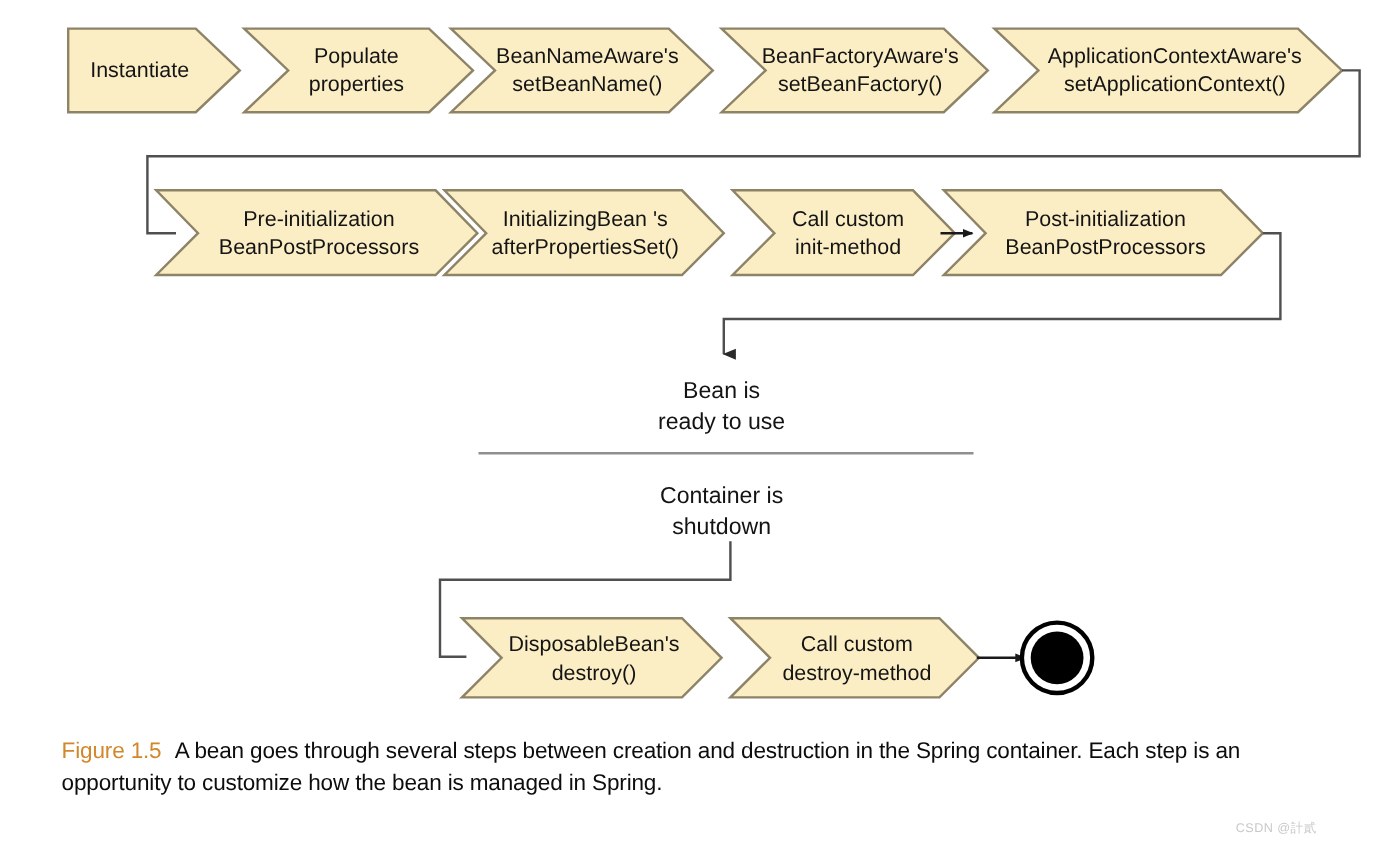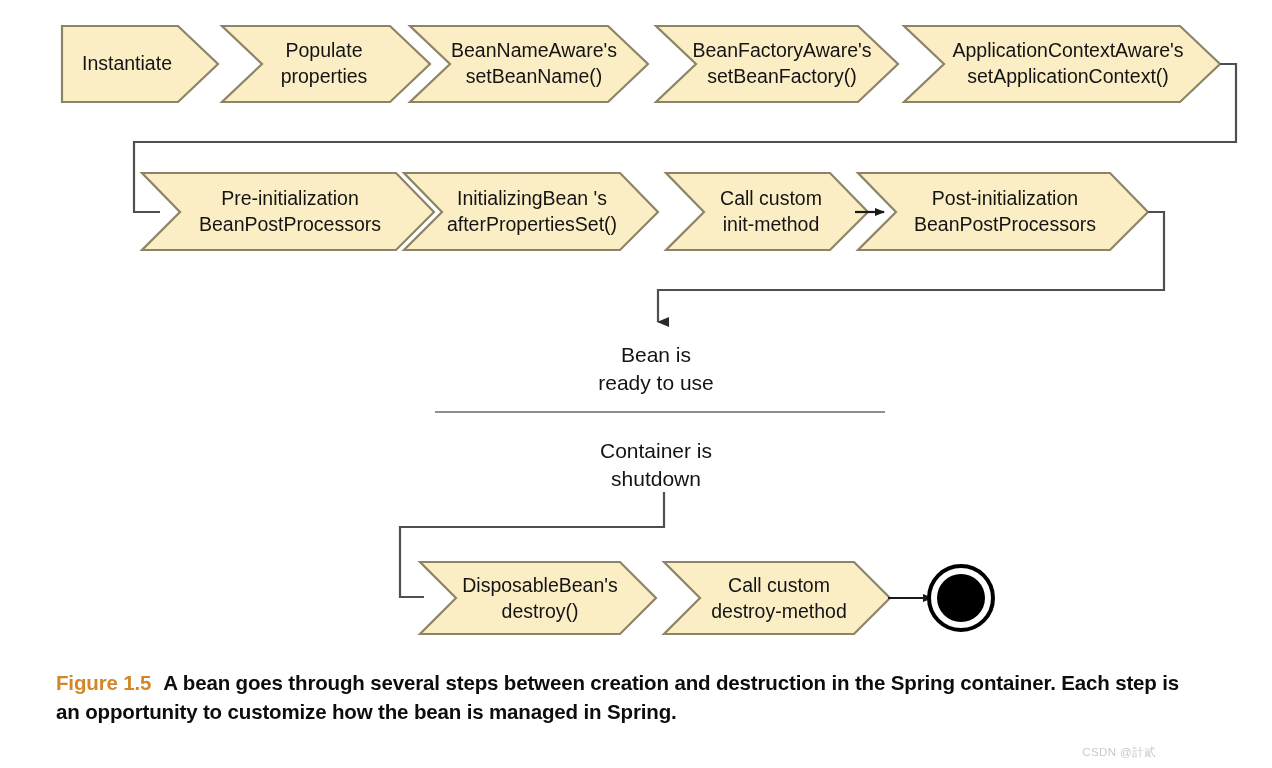--- a/index.html
+++ b/index.html
@@ -13,20 +13,21 @@
     position: relative;
     font-family: "Liberation Sans", sans-serif;
     overflow: hidden;
   }
   #diagram-root {
     position: absolute;
     left: 0;
     top: 0;
     width: 1156px;
     height: 768px;
+    padding-left: 41px;
   }
   svg.flow {
     position: absolute;
     left: 0;
     top: 0;
     width: 1272px;
     height: 660px;
     display: block;
   }
   .chev-label {
@@ -42,21 +43,21 @@
     fill: #141414;
     text-anchor: middle;
     dominant-baseline: middle;
   }
   .caption {
     position: absolute;
     left: 56px;
     top: 668px;
     width: 1140px;
     font-family: "Liberation Sans", sans-serif;
-    font-weight: bold;
+    font-weight: normal;
     font-size: 20.5px;
     line-height: 1.42;
     color: #0d0d0d;
     letter-spacing: -0.15px;
   }
   .caption .fig-num {
     color: #d2882a;
     margin-right: 12px;
   }
   .watermark {

